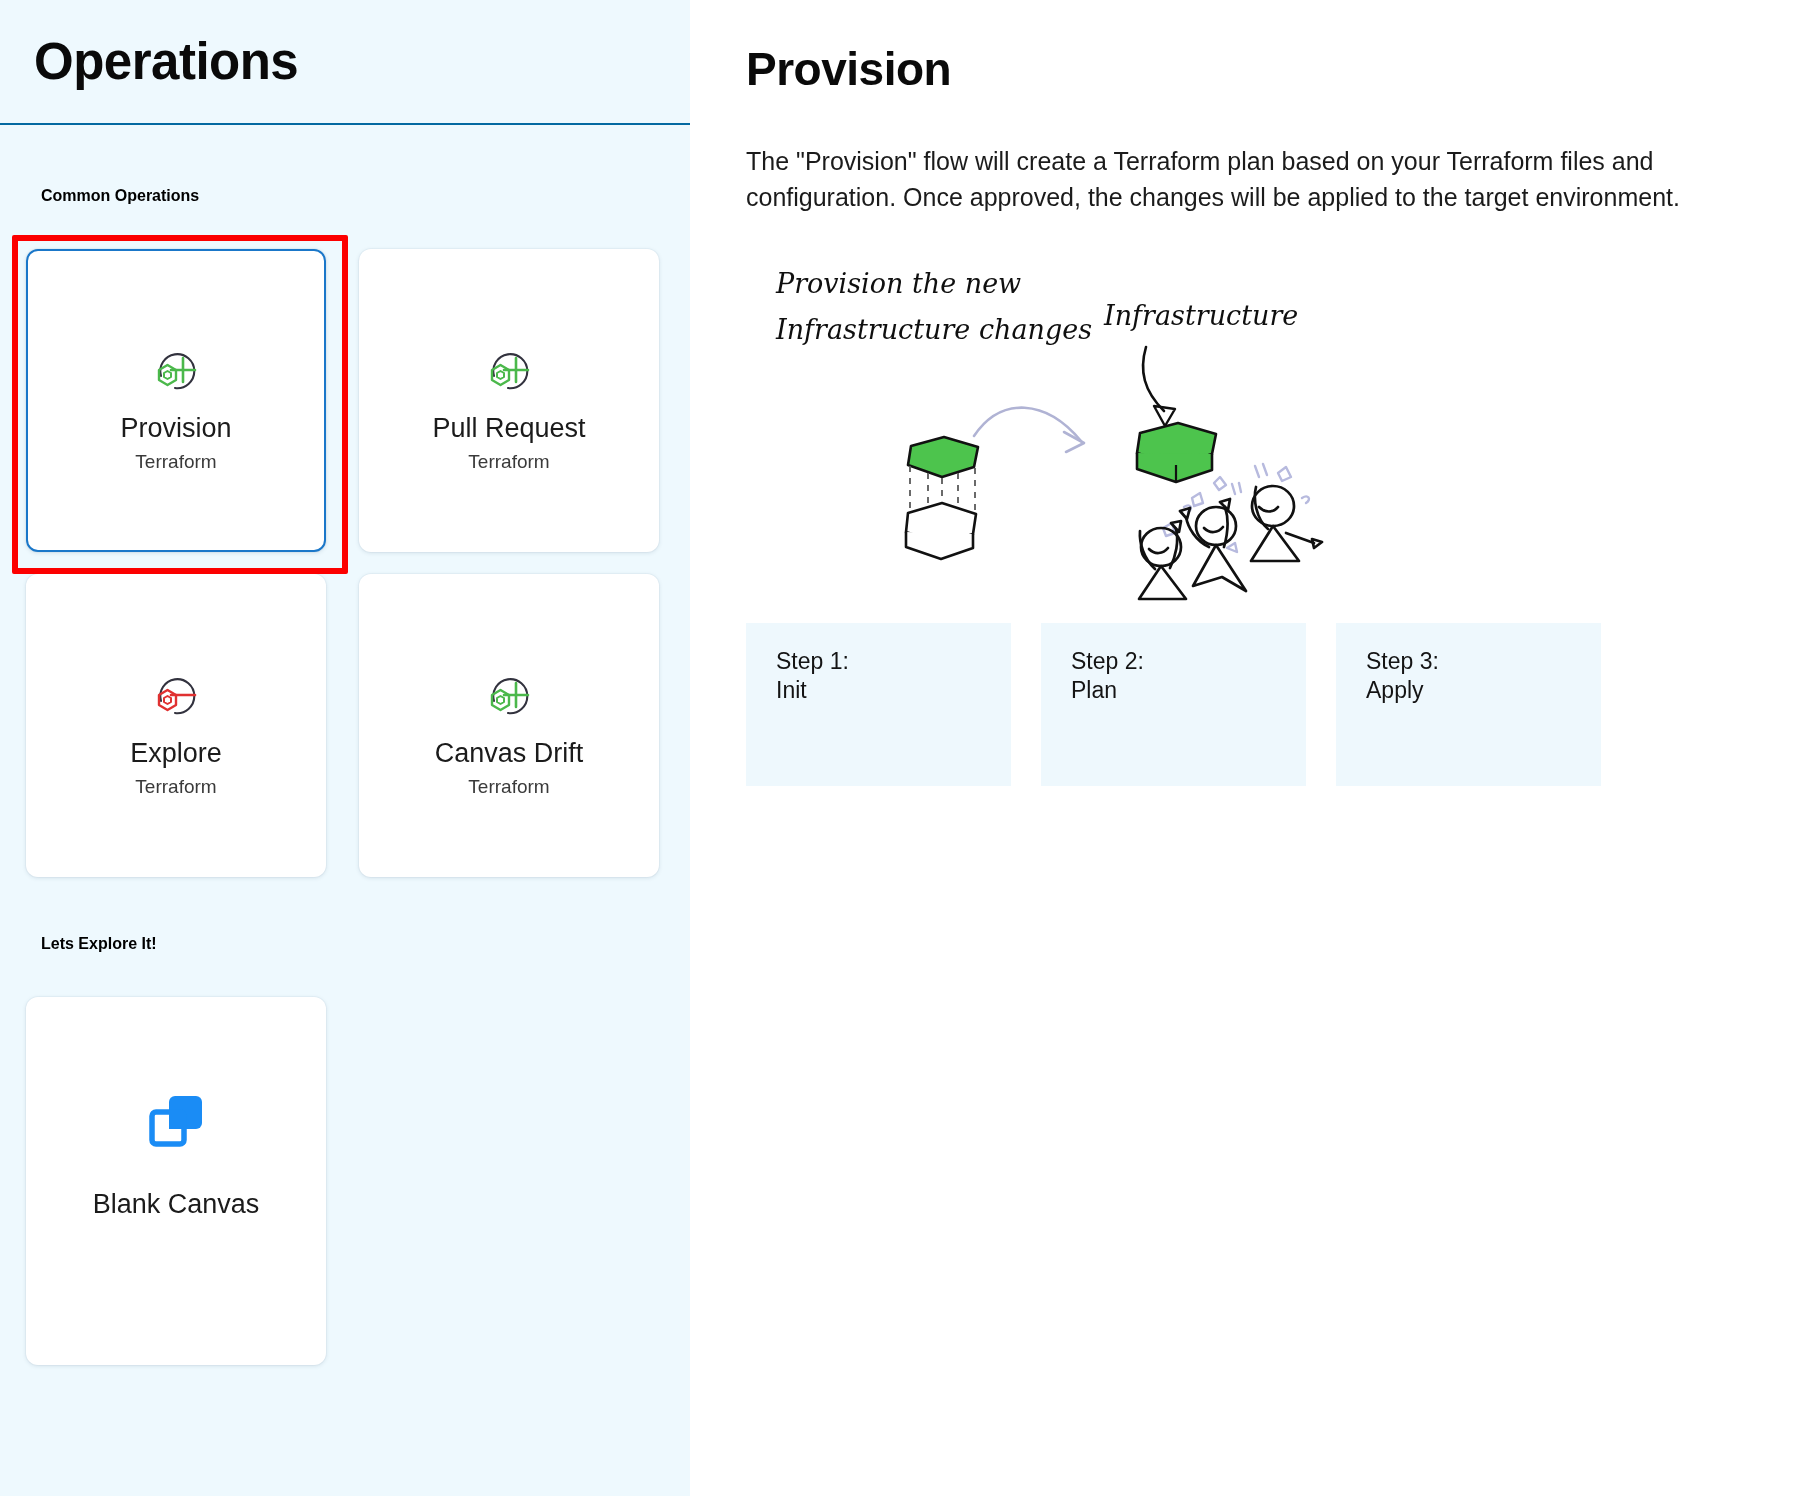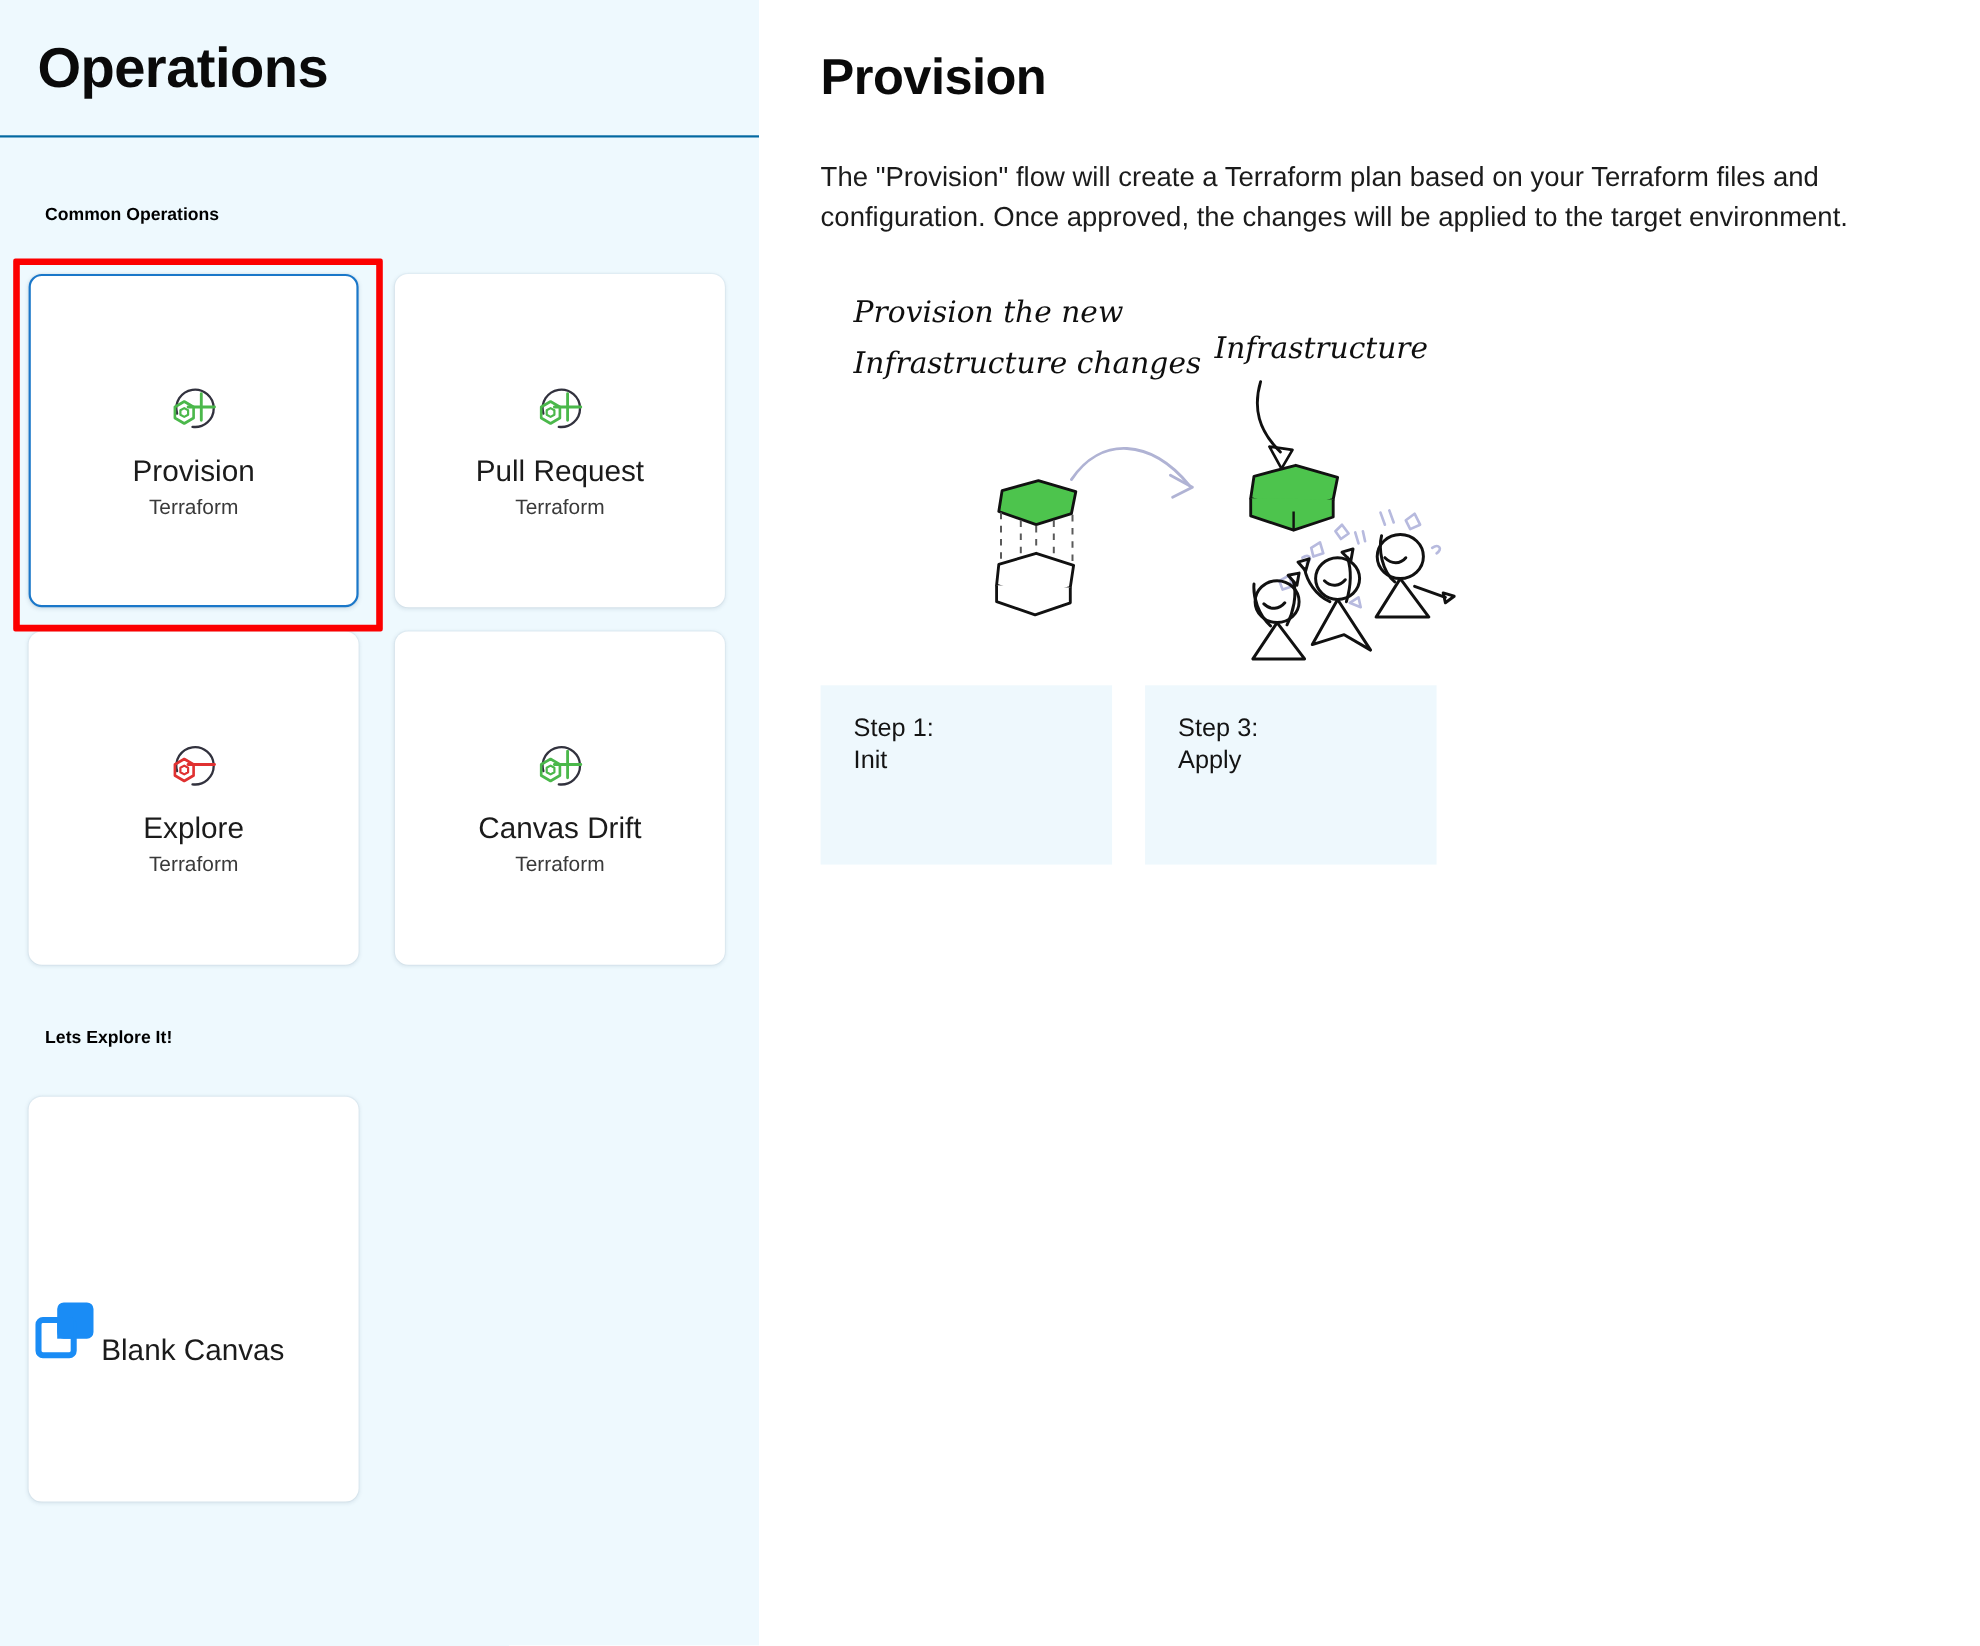--- a/index.html
+++ b/index.html
@@ -95,21 +95,21 @@
   .explore-grid {
     padding: 44px 0 0 26px;
   }
   .canvas-card {
     width: 300px;
     height: 368px;
     background: #ffffff;
     border-radius: 12px;
     box-shadow: 0 1px 4px rgba(30,60,90,0.13), 0 0 0 1px rgba(30,60,90,0.03);
     display: flex;
-    flex-direction: row;
+    flex-direction: column;
     align-items: center;
     padding-top: 92px;
     cursor: pointer;
   }
   .canvas-icon { width: 66px; height: 66px; margin-bottom: 34px; }
   .canvas-title { font-size: 27px; color: #1b1b1b; }
 
   
   .main {
     flex: 1 1 auto;
@@ -315,19 +315,23 @@
         </g>
       </svg>
     </div>
 
     <div class="steps">
       <div class="step-box">
         <div class="step-line">Step 1:</div>
         <div class="step-line">Init</div>
       </div>
       <div class="step-box">
+        <div class="step-line">Step 2:</div>
+        <div class="step-line">Plan</div>
+      </div>
+      <div class="step-box">
         <div class="step-line">Step 3:</div>
         <div class="step-line">Apply</div>
       </div>
     </div>
 
   </main>
 </div>
 
 </body></html>

